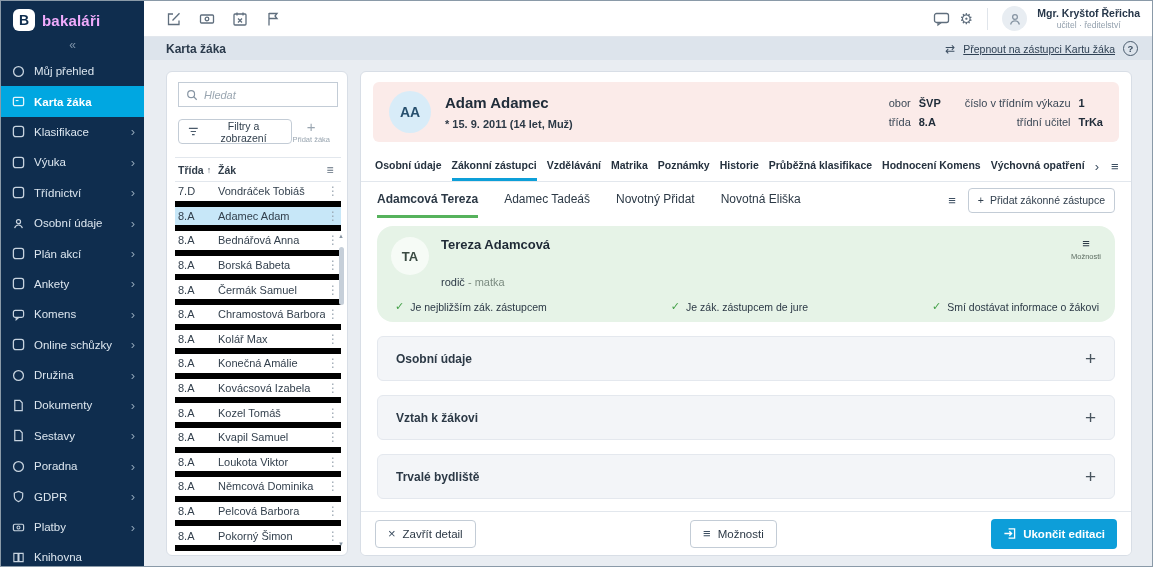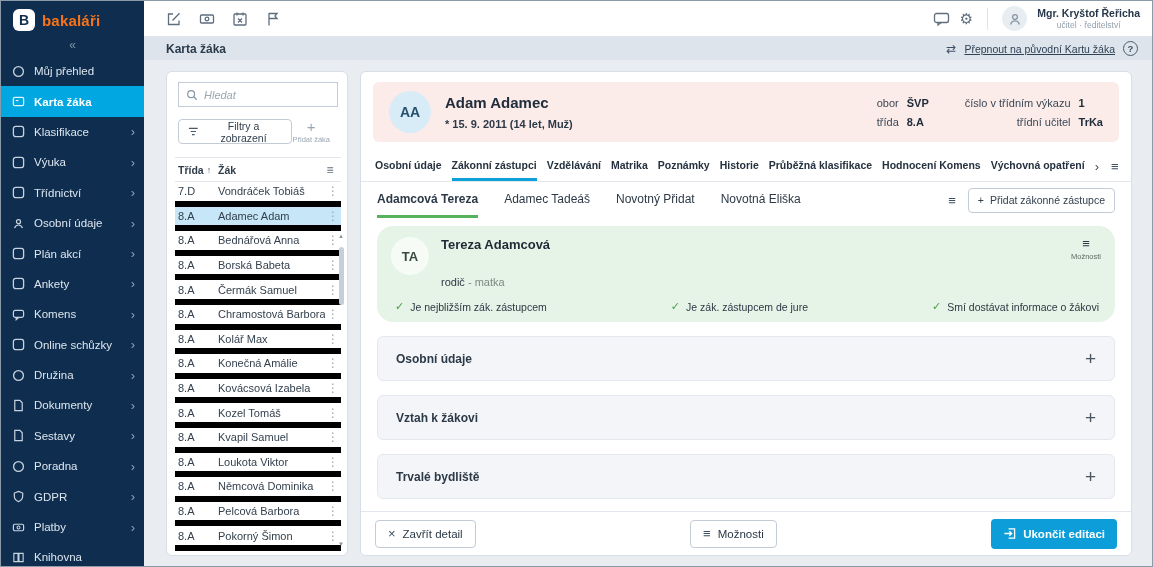--- a/index.html
+++ b/index.html
@@ -4,21 +4,21 @@
 <style>
   * { box-sizing: border-box; margin: 0; padding: 0; }
   html, body { width: 1153px; height: 567px; }
   body { font-family: "Liberation Sans", "DejaVu Sans", sans-serif; background: #e9edf2; color: #222; overflow: hidden; }
   .frame { width: 1153px; height: 567px; border: 1px solid #8a9aa8; display: flex; background: #e9edf2; }
 
   
   .sidebar { width: 143px; flex: 0 0 143px; background: #0f2d4e; display: flex; flex-direction: column; color: #dfe8f0; overflow: hidden; }
   .brand { height: 38px; display: flex; align-items: center; padding-left: 12px; gap: 7px; flex: 0 0 38px; }
   .brand-logo { width: 22px; height: 22px; border-radius: 6px; background: #fff; color: #0f2d4e; font-weight: bold; font-size: 14px; display: flex; align-items: center; justify-content: center; }
-  .brand-name { font-size: 15px; font-weight: bold; color: #f97316; letter-spacing: .2px; }
+  .brand-name { font-size: 15px; font-weight: bold; color: #f0abfc; letter-spacing: .2px; }
   .collapse { text-align: center; color: #7d92a8; font-size: 12px; height: 15px; line-height: 13px; cursor: pointer; flex: 0 0 15px; }
   .nav { flex: 1; display: flex; flex-direction: column; margin-top: 2px; }
   .nav-item { height: 30.4px; flex: 0 0 30.4px; display: flex; align-items: center; padding: 0 9px 0 11px; gap: 9px; font-size: 11.5px; color: #dce6ef; cursor: pointer; }
   .nav-item .chev { margin-left: auto; color: #8ea3b6; font-size: 13px; }
   .nav-item.active { background: #00a7e1; color: #fff; font-weight: bold; }
   .nav-ic { width: 13px; height: 13px; flex: 0 0 13px; opacity: .9; display: flex; align-items: center; justify-content: center; }
 
   
   .main { flex: 1; display: flex; flex-direction: column; min-width: 0; }
   .topbar { height: 36px; flex: 0 0 36px; background: #fff; border-bottom: 1px solid #e2e7ed; display: flex; align-items: center; padding: 0 12px 0 22px; }
@@ -69,21 +69,21 @@
   .scroll-thumb { width: 5px; height: 58px; background: #c6cfd9; border-radius: 3px; margin-top: 8px; }
   .scroll-spacer { flex: 1; }
 
   
   .card { flex: 1; min-width: 0; background: #fff; border: 1px solid #d8dee6; border-radius: 6px; display: flex; flex-direction: column; overflow: hidden; }
   .student-head { margin: 10px 12px 0; background: #fbebe9; border-radius: 6px; padding: 9px 16px; display: flex; align-items: center; flex: 0 0 auto; }
   .st-avatar { width: 42px; height: 42px; border-radius: 50%; background: #d8ecf8; color: #27506e; font-weight: bold; font-size: 14px; display: flex; align-items: center; justify-content: center; flex: 0 0 42px; }
   .st-id { margin-left: 14px; }
   .st-name { font-size: 15px; font-weight: bold; color: #212d3a; }
   .st-birth { font-size: 11px; font-weight: bold; color: #2c3946; margin-top: 7px; }
-  .st-info { margin-left: auto; display: flex; gap: 36px; }
+  .st-info { margin-left: auto; display: flex; gap: 24px; }
   .info-grid { display: grid; grid-template-columns: auto auto; gap: 7px 8px; font-size: 11px; color: #3b4856; align-content: center; }
   .info-grid .lab { text-align: right; }
   .info-grid .val { font-weight: bold; color: #212d3a; }
 
   .tabs { display: flex; gap: 10px; align-items: stretch; padding: 0 14px; border-bottom: 1px solid #e2e7ed; margin-top: 10px; height: 30px; flex: 0 0 30px; overflow: hidden; }
   .tab { font-size: 10.5px; font-weight: 600; color: #25313e; display: flex; align-items: center; border-bottom: 3px solid transparent; cursor: pointer; white-space: nowrap; }
   .tab.active { border-bottom-color: #0d9fd8; font-weight: bold; }
   .tabs-more { margin-left: auto; display: flex; gap: 12px; align-items: center; color: #3d4f62; flex: 0 0 auto; }
   .tabs-more span { cursor: pointer; font-size: 13px; }
 
@@ -343,21 +343,21 @@
           <div class="user-name">Mgr. Kryštof Řeřicha</div>
           <div class="user-role">učitel · ředitelství</div>
         </div>
       </div>
     </div>
 
     <div class="subbar">
       <div class="subbar-title">Karta žáka</div>
       <div class="subbar-right">
         <span class="swap-ic">⇄</span>
-        <span class="switch-link">Přepnout na původní Kartu žáka</span>
+        <span class="switch-link">Přepnout na zástupci Kartu žáka</span>
         <span class="help">?</span>
       </div>
     </div>
 
     <div class="content">
 
       <div class="panel">
         <div class="search">
           <svg width="12" height="12" viewBox="0 0 14 14" fill="none" stroke="currentColor" stroke-width="1.4">
               <circle cx="6" cy="6" r="4"></circle>

